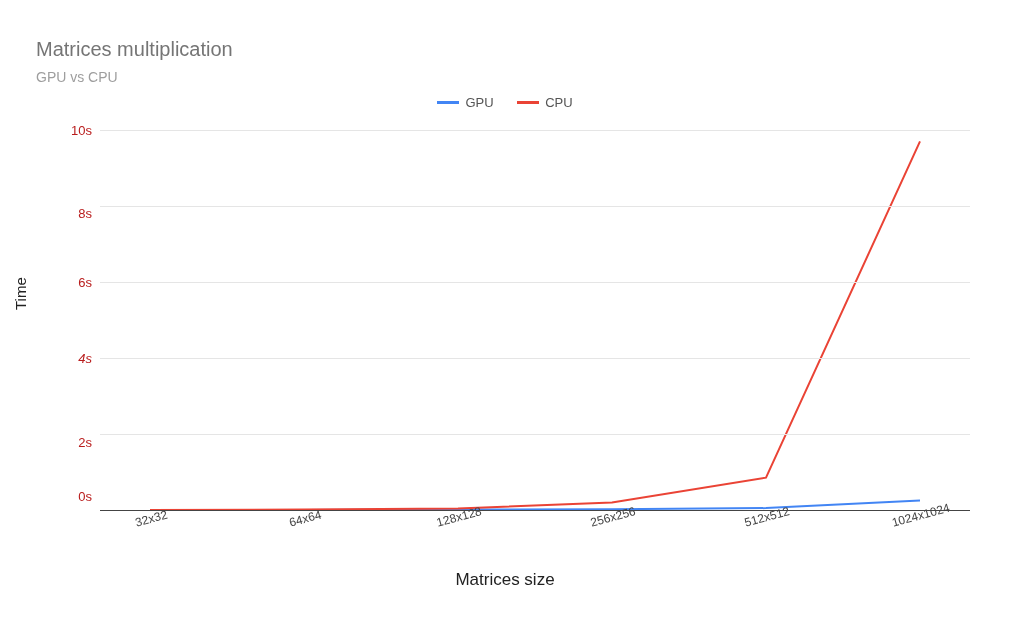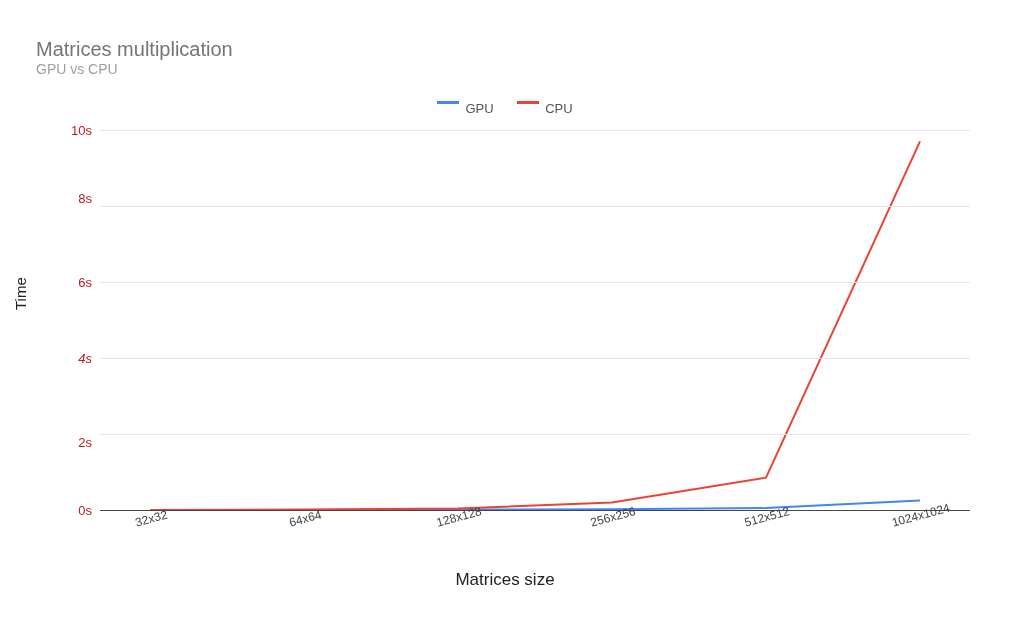--- a/index.html
+++ b/index.html
@@ -18,33 +18,34 @@
     top: 38px;
   }
   .title {
     font-size: 20px;
     color: #757575;
     font-weight: 400;
   }
   .subtitle {
     font-size: 14px;
     color: #9e9e9e;
-    margin-top: 0;
+    margin-top: 8px;
   }
   .legend {
     position: absolute;
     top: 92px;
     left: 0;
     width: 100%;
     text-align: center;
     font-size: 13px;
     color: #555;
   }
   .legend-item {
     display: inline-flex;
+    align-items: center;
     margin: 0 10px;
   }
   .legend-swatch {
     display: inline-block;
     width: 22px;
     height: 3px;
     margin-right: 6px;
   }
   .chart-wrap {
     position: absolute;
@@ -140,29 +141,29 @@
 </div>
 
 <div class="chart-wrap">
   <div class="ylabel">Time</div>
   <div class="plot" id="plot">
     <svg class="lines" id="svg-lines">
         <path d="M50 380 L204 380 L358 379.62 L512 379.24 L666 378.1 L820 370.5" fill="none" stroke="#4285f4" stroke-width="2"></path>
         <path d="M50 380 L204 379.62 L358 378.48 L512 372.4 L666 347.7 L820 11.400000000000034" fill="none" stroke="#ea4335" stroke-width="2"></path>
       </svg>
   <div class="axis-line" style="top: 380px;"></div>
-      <div class="ytick" style="top: 380px; text-align: right;">0s</div>
+      <div class="ytick" style="top: 366px; text-align: right;">0s</div>
       <div class="grid-line" style="top: 304px;"></div>
       <div class="ytick" style="top: 312px;">2s</div>
       <div class="grid-line" style="top: 228px;"></div>
       <div class="ytick" style="top: 228px; font-style: italic;">4s</div>
       <div class="grid-line" style="top: 152px;"></div>
       <div class="ytick" style="top: 152px;">6s</div>
       <div class="grid-line" style="top: 76px;"></div>
-      <div class="ytick" style="top: 68px;">8s</div>
+      <div class="ytick" style="top: 83px;">8s</div>
       <div class="grid-line" style="top: 0px;"></div>
       <div class="ytick" style="top: 0px;">10s</div>
       <div class="xtick" style="left: 50px;">32x32</div>
       <div class="xtick" style="left: 204px;">64x64</div>
       <div class="xtick" style="left: 358px;">128x128</div>
       <div class="xtick" style="left: 512px;">256x256</div>
       <div class="xtick" style="left: 666px;">512x512</div>
       <div class="xtick" style="left: 820px;">1024x1024</div>
     </div>
   <div class="xlabel">Matrices size</div>

